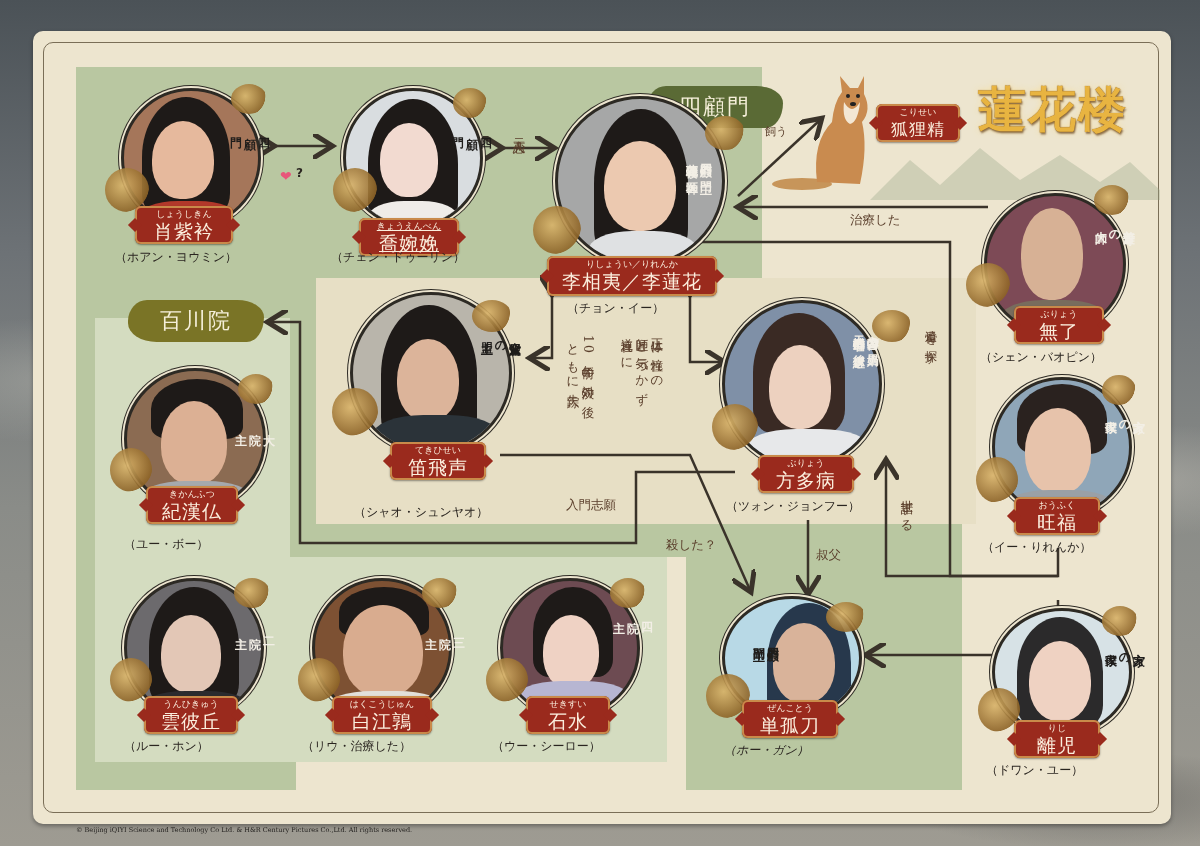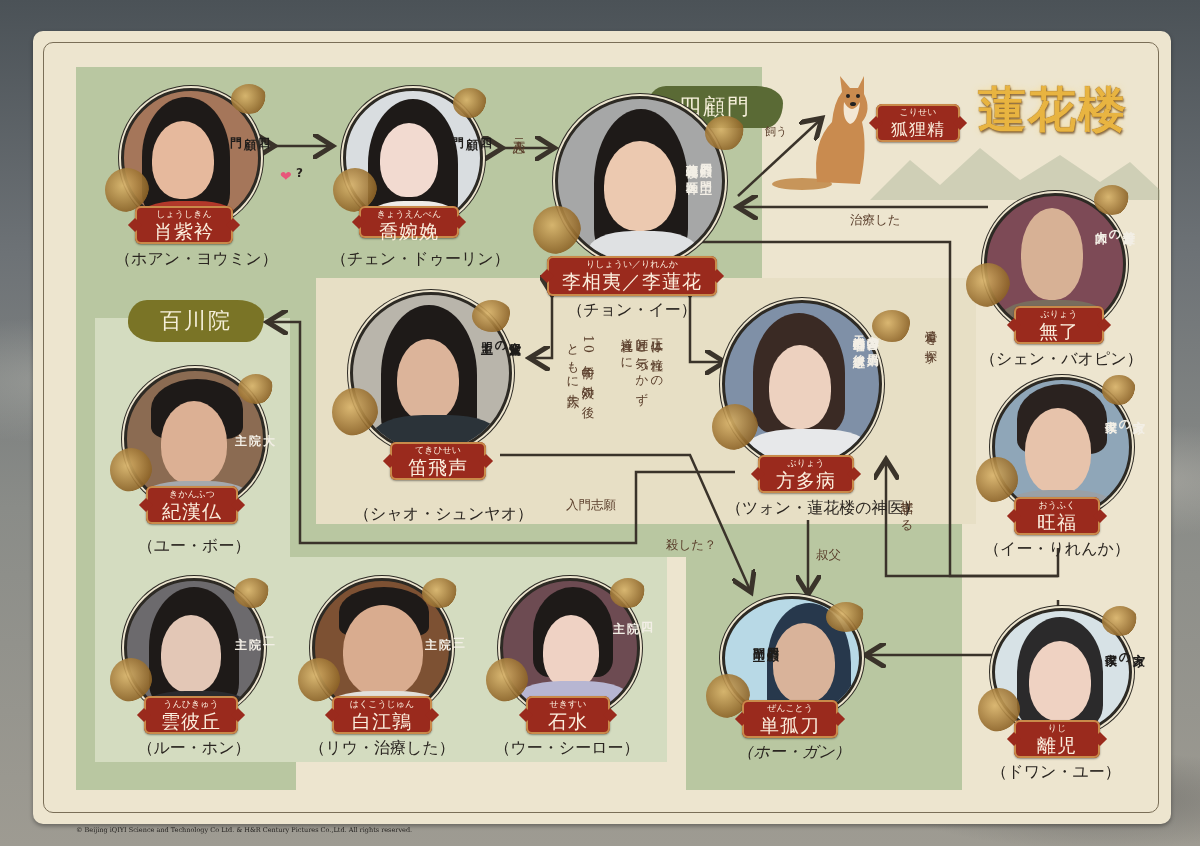--- a/index.html
+++ b/index.html
@@ -51,22 +51,22 @@
   .nameplate { position: absolute; background: #9a2a1d; color: #fbeedd; text-align: center;
     border-radius: 6px; box-shadow: 0 0 0 2px #c98a4a inset, 0 1px 2px rgba(0,0,0,0.4); }
   .nameplate::before, .nameplate::after { content: ""; position: absolute; top: 50%; width: 10px; height: 10px;
     margin-top: -5px; background: #9a2a1d; transform: rotate(45deg); }
   .nameplate::before { left: -5px; }
   .nameplate::after { right: -5px; }
   .ruby { display: block; font-family: "DejaVu Sans", sans-serif; font-size: 9px; line-height: 11px;
     padding-top: 3px; position: relative; z-index: 1; }
   .kanji { display: block; font-family: "DejaVu Sans", sans-serif; font-size: 19px; line-height: 22px;
     letter-spacing: 1px; position: relative; z-index: 1; }
-  .actor { position: absolute; font-family: "DejaVu Sans", sans-serif; font-size: 16px; color: #2a2520;
-    text-align: center; white-space: nowrap; }
+  .actor { position: absolute; font-family: "DejaVu Sans", sans-serif; font-size: 12px; color: #2a2520;
+    text-align: left; white-space: nowrap; }
 
   svg.lines { position: absolute; left: 0; top: 0; width: 1200px; height: 846px; pointer-events: none; }
   .rel { position: absolute; font-family: "DejaVu Serif", serif; font-size: 12.5px; color: #5a3e2b; white-space: nowrap; }
   .rel.v { writing-mode: vertical-rl; letter-spacing: 2px; line-height: 15px; }
   .heart { position: absolute; left: 280px; top: 168px; font-size: 14px; color: #e8567a; font-family: "DejaVu Sans", sans-serif; }
   .heart-q { position: absolute; left: 296px; top: 166px; font-size: 12px; font-weight: bold; color: #2a2520; font-family: "DejaVu Sans", sans-serif; }
 
   .dog { position: absolute; left: 772px; top: 72px; width: 120px; height: 122px; }
   .foxplate { position: absolute; left: 876px; top: 104px; width: 84px; height: 38px; }
 
@@ -180,21 +180,21 @@
 
 <div class="char" style="left:337px; top:88px;">
   <div class="portrait" style="left:6px; top:0; width:140px; height:140px; background:#d9dde0;">
     <div class="hair" style="left:22px; top:8px; width:90px; height:130px;"></div>
     <div class="face" style="left:34px; top:32px; width:58px; height:74px; background:#f2dad0;"></div>
     <div class="body" style="left:22px; top:110px; width:90px; height:40px; background:#efece8;"></div>
   </div>
   <div class="role" style="left:114px; top:40px;">四顧門</div>
   <div class="cloud" style="left:-4px; top:80px; width:44px; height:44px;"></div>
   <div class="cloud" style="left:116px; top:0px; width:34px; height:30px;"></div>
-  <div class="nameplate" style="left:22px; top:118px; width:100px; height:32px;">
+  <div class="nameplate" style="left:22px; top:130px; width:100px; height:38px;text-decoration:underline;">
     <span class="ruby">きょうえんべん</span>
     <span class="kanji">喬婉娩</span>
   </div>
   <div class="actor" style="left:-6px; top:161px; width:160px;">（チェン・ドゥーリン）</div>
 </div>
 
 <div class="char" style="left:545px; top:96px; width:200px;">
   <div class="portrait" style="left:10px; top:0; width:170px; height:170px; background:#a6a7a7;">
     <div class="hair" style="left:36px; top:10px; width:94px; height:150px;"></div>
     <div class="face" style="left:46px; top:42px; width:72px; height:90px; background:#ecc9b0;"></div>
@@ -249,21 +249,21 @@
     <div class="body" style="left:20px; top:126px; width:126px; height:50px; background:#e7e8ea;"></div>
   </div>
   <div class="role light" style="left:130px; top:26px; white-space:pre;">方尚書の嫡男
 天機山荘の後継ぎ</div>
   <div class="cloud" style="left:-10px; top:104px; width:46px; height:46px;"></div>
   <div class="cloud" style="left:150px; top:10px; width:40px; height:32px;"></div>
   <div class="nameplate" style="left:36px; top:155px; width:96px; height:38px;">
     <span class="ruby">ぶりょう</span>
     <span class="kanji">方多病</span>
   </div>
-  <div class="actor" style="left:4px; top:198px; width:160px;">（ツォン・蓮花楼の神医）</div>
+  <div class="actor" style="left:4px; top:198px; width:160px;">（ツォン・ジョンフー）</div>
 </div>
 
 <div class="char" style="left:992px; top:377px;">
   <div class="portrait" style="left:0; top:0; width:140px; height:140px; background:#8fa6b8;">
     <div class="hair" style="left:22px; top:4px; width:90px; height:70px; background:#2a221f;"></div>
     <div class="face" style="left:30px; top:28px; width:66px; height:86px; background:#e7c3ab;"></div>
     <div class="body" style="left:10px; top:110px; width:110px; height:40px; background:#9aa0a6;"></div>
   </div>
   <div class="role light" style="left:112px; top:34px;">方家の家僕</div>
   <div class="cloud" style="left:-16px; top:80px; width:42px; height:46px;"></div>

